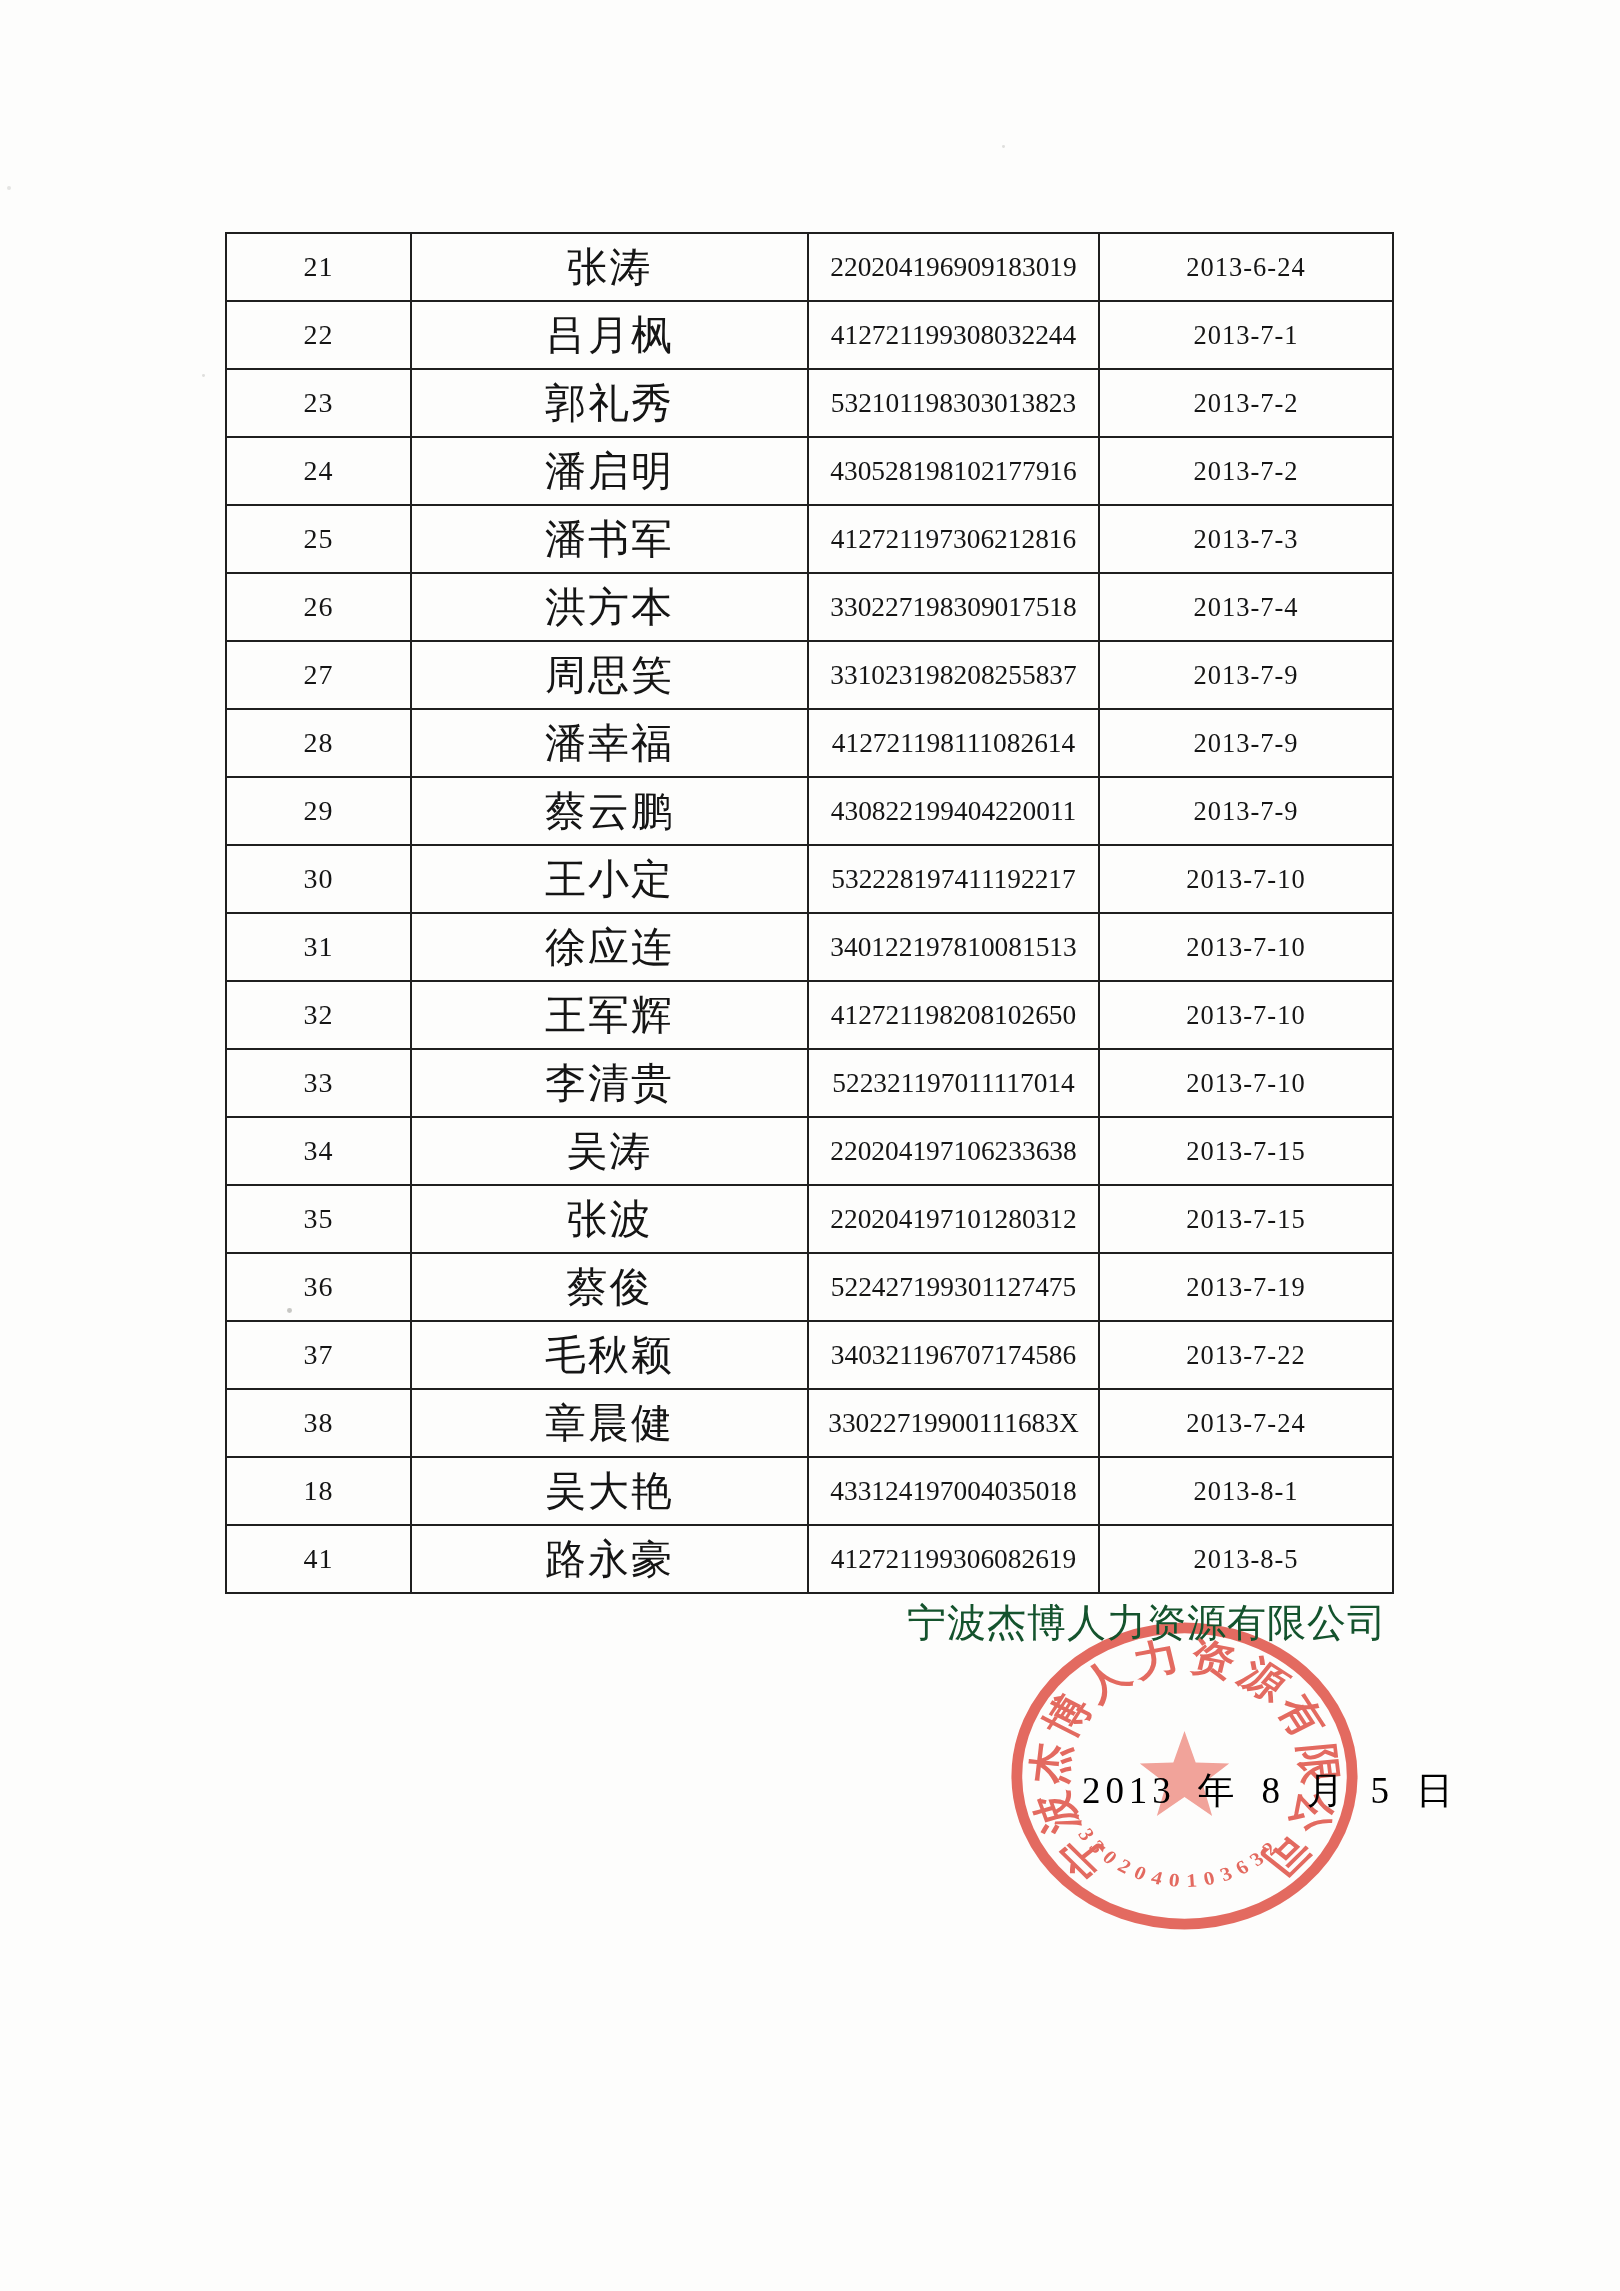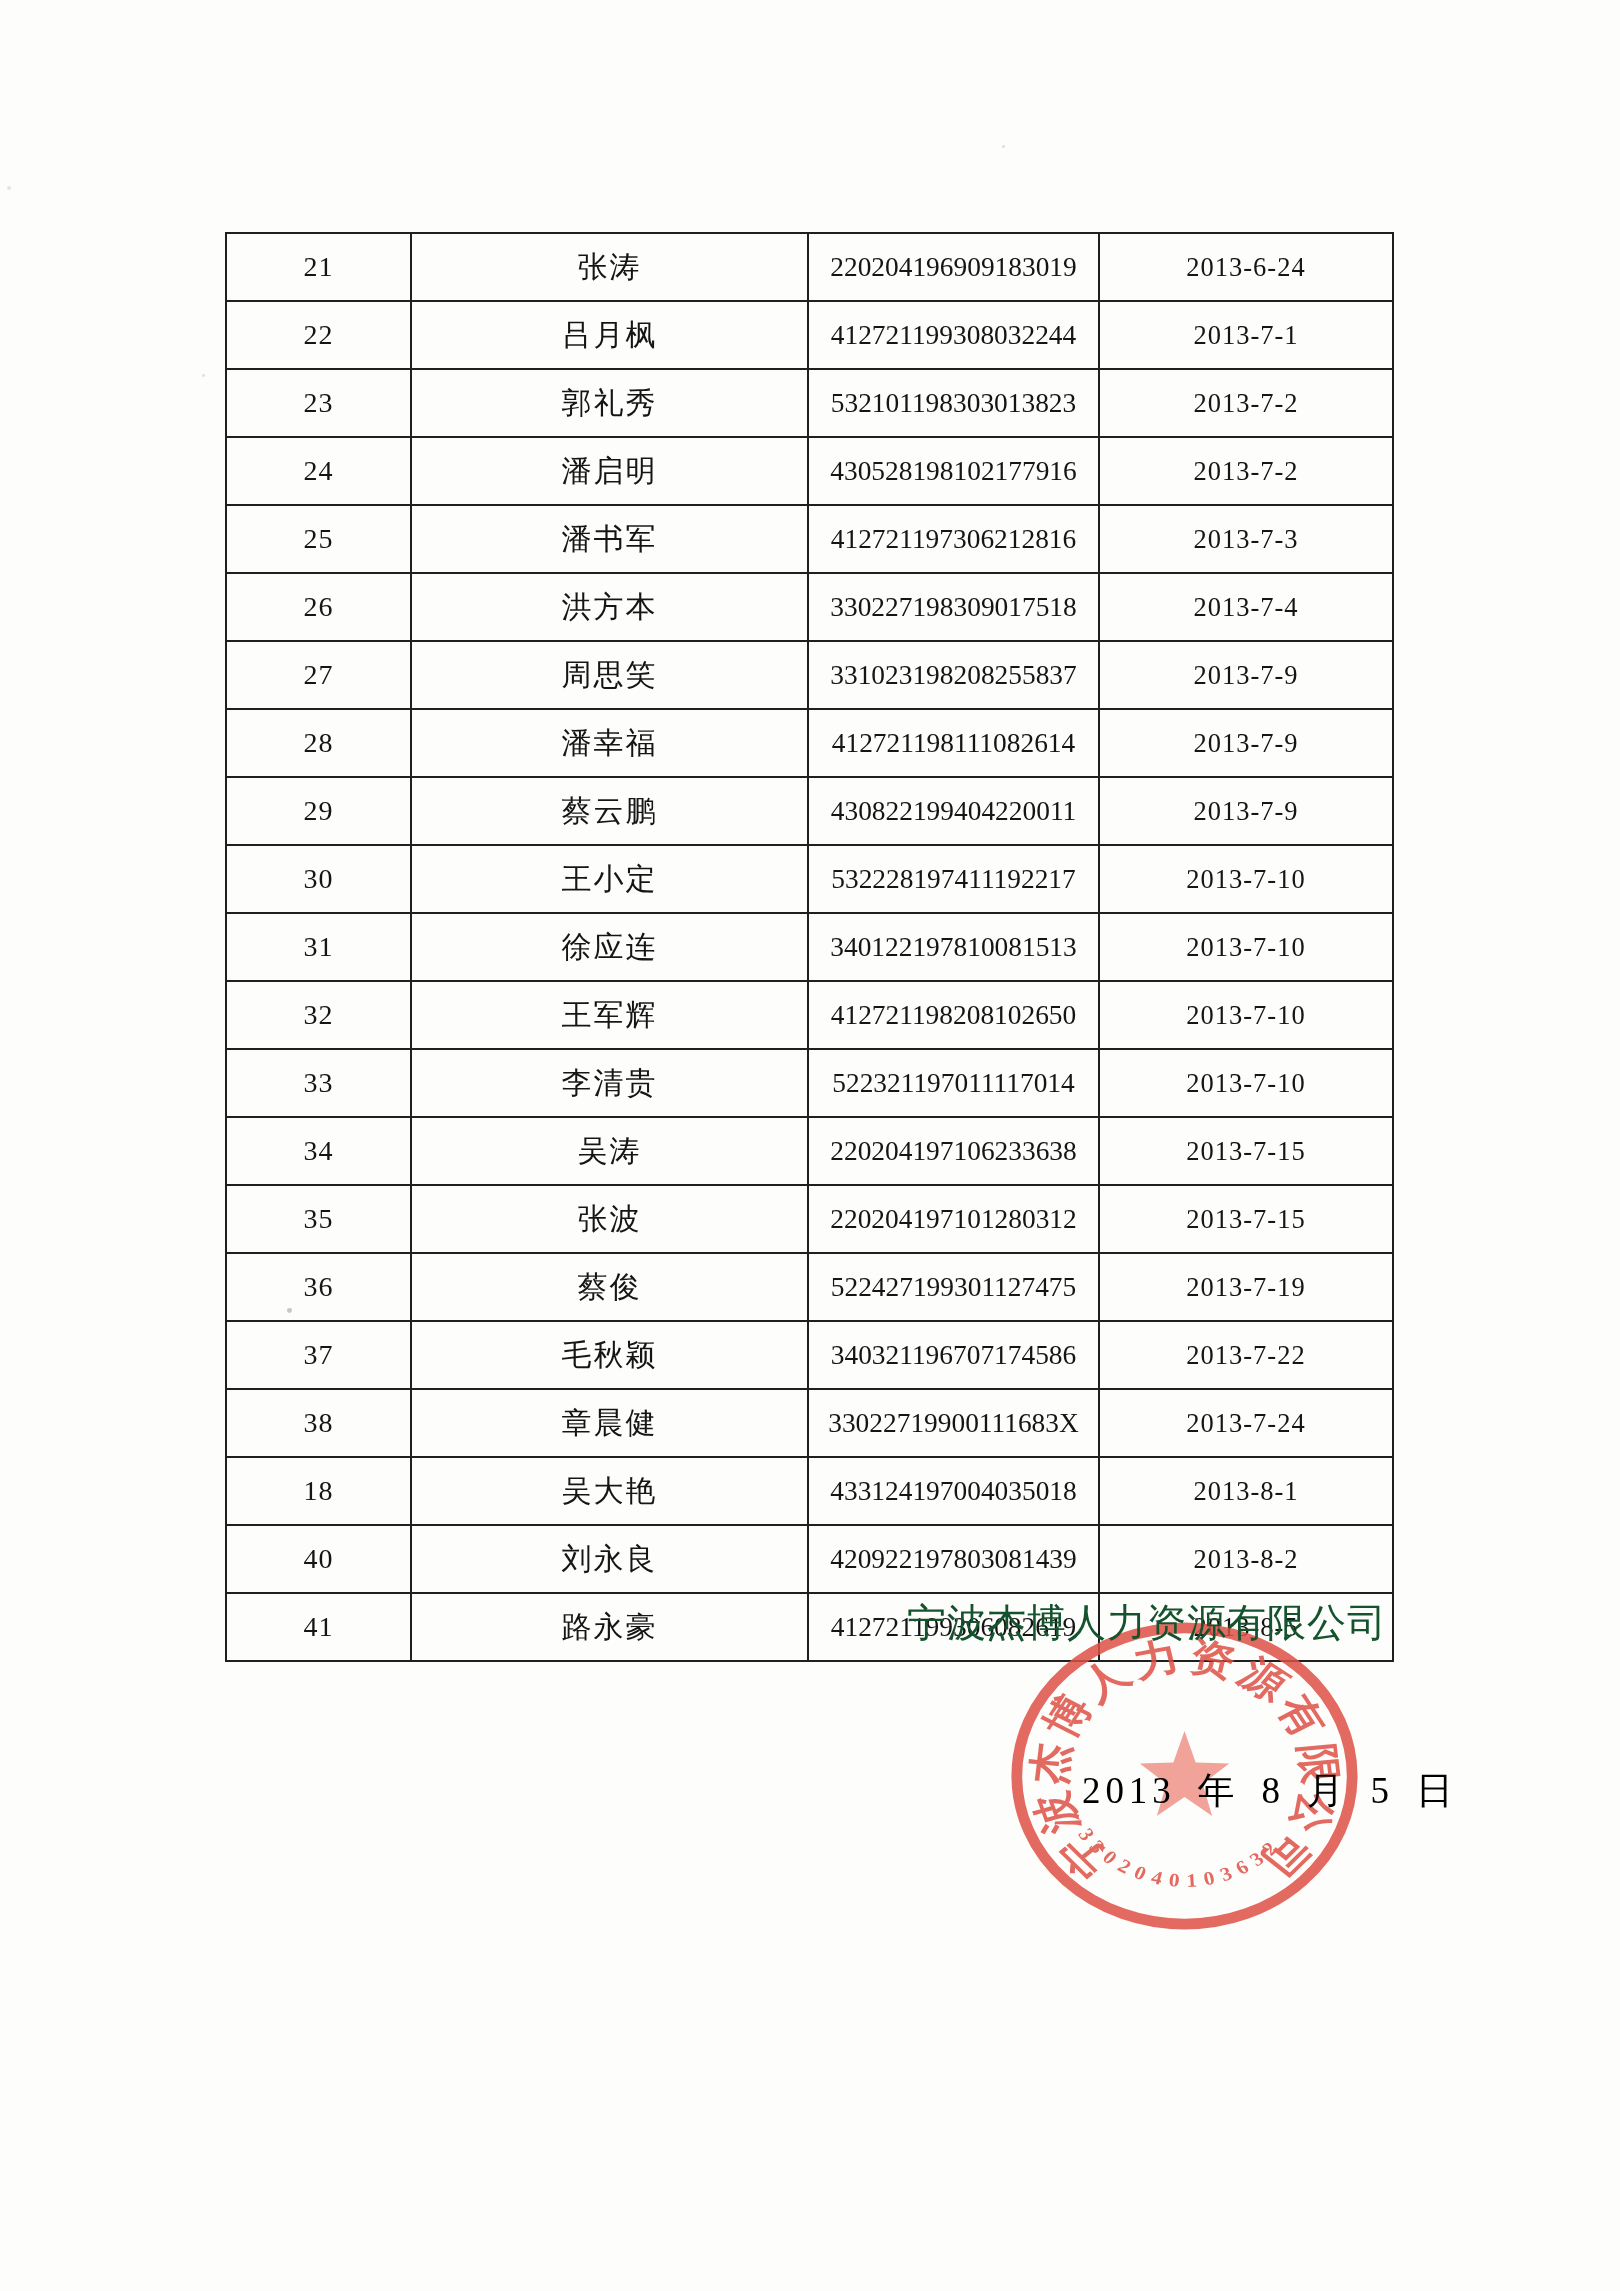--- a/index.html
+++ b/index.html
@@ -21,21 +21,21 @@
     border:2px solid #1f1f1f;
     height:66px;
     text-align:center;vertical-align:middle;
     padding:0;
     color:#151515;
     white-space:nowrap;
     overflow:hidden;
   }
   .doc-table{border:2.9px solid #1c1c1c;}
   .c-index{width:183px;font-size:28px;letter-spacing:1px;margin-left:19px;}
-  .c-name{width:395px;font-size:30px;letter-spacing:2px;}
+  .c-name{width:395px;font-size:41px;letter-spacing:2px;}
   .c-id{width:289px;font-size:27.4px;letter-spacing:0;font-family:Liberation Serif, serif;}
   .c-date{width:292px;font-size:26.5px;letter-spacing:1px;}
 
   
   .company-line{
     position:absolute;left:907px;top:1596px;
     font-size:39px;letter-spacing:1px;z-index:3;
     color:#14532d;white-space:nowrap;
   }
   .date-line{
@@ -167,26 +167,20 @@
           <td class="c-index">38</td>
           <td class="c-name">章晨健</td>
           <td class="c-id">33022719900111683X</td>
           <td class="c-date">2013-7-24</td>
         </tr>
         <tr>
           <td class="c-index">18</td>
           <td class="c-name">吴大艳</td>
           <td class="c-id">433124197004035018</td>
           <td class="c-date">2013-8-1</td>
-        </tr>
-        <tr>
-          <td class="c-index">40</td>
-          <td class="c-name">刘永良</td>
-          <td class="c-id">420922197803081439</td>
-          <td class="c-date">2013-8-2</td>
         </tr>
         <tr>
           <td class="c-index">41</td>
           <td class="c-name">路永豪</td>
           <td class="c-id">412721199306082619</td>
           <td class="c-date">2013-8-5</td>
         </tr>
       </tbody>
   </table>
 

